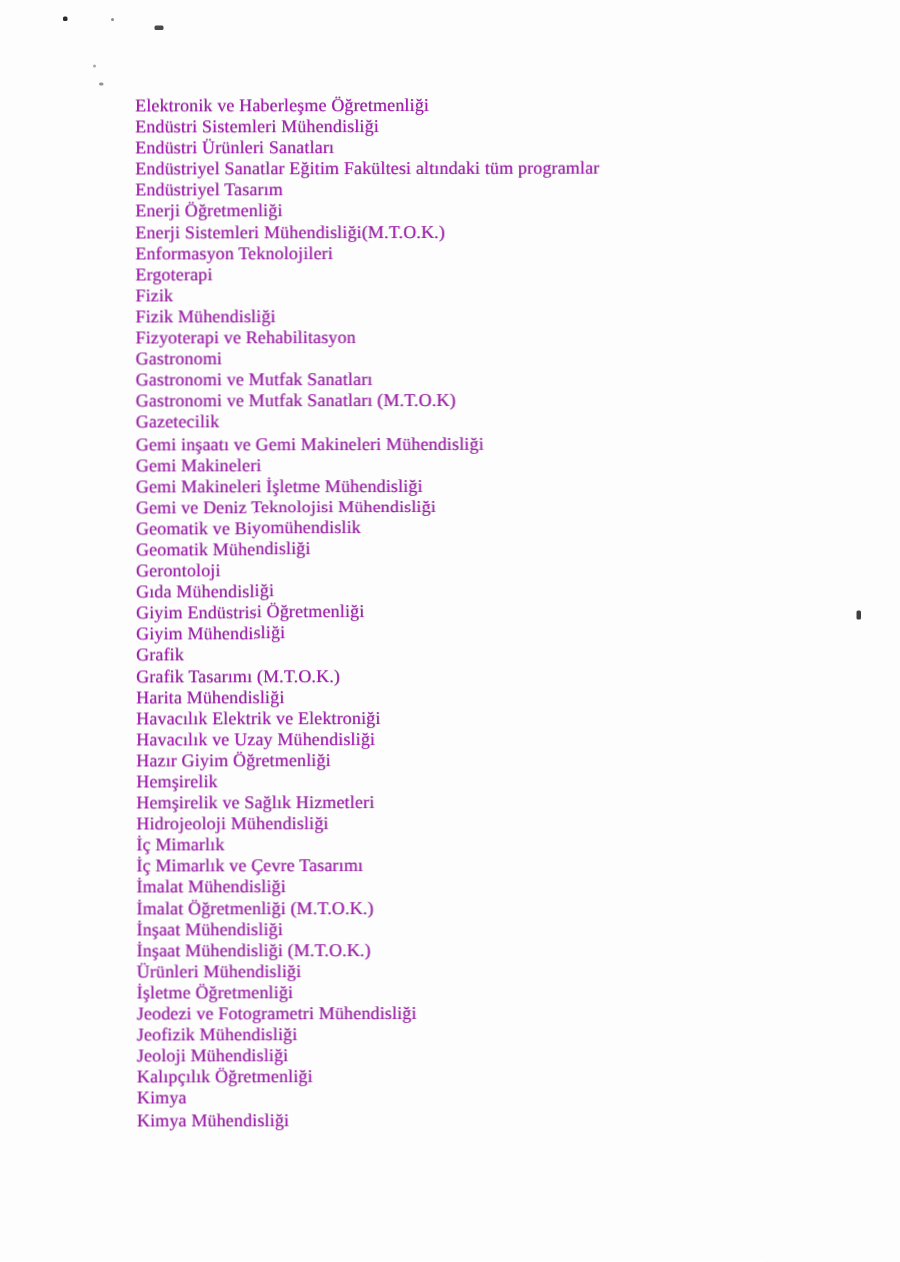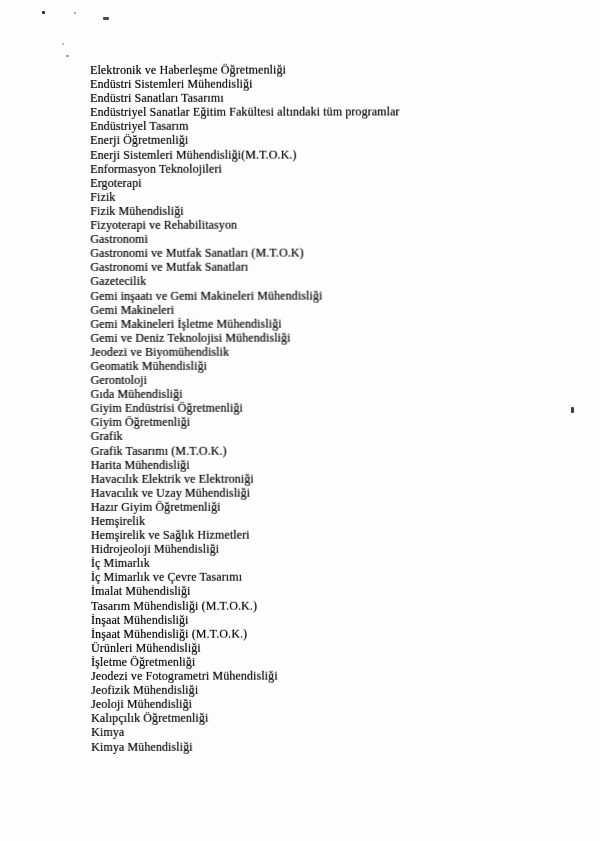--- a/index.html
+++ b/index.html
@@ -23,21 +23,21 @@
     position: absolute;
     left: 90px;
     top: 63px;
     filter: blur(0.22px) contrast(1.05);
     transform: rotate(-0.1deg);
     transform-origin: left top;
   }
   .program-item {
     font-size: 12px;
     line-height: 14.1px;
-    color: #000000;
+    color: #a21caf;
     white-space: nowrap;
     letter-spacing: 0.1px;
     text-shadow: 0.3px 0 0.45px rgba(35, 35, 35, 0.45);
   }
   
   .speck {
     position: absolute;
     background: #2a2a2a;
     border-radius: 1px;
   }
@@ -55,57 +55,57 @@
   <span class="speck s1"></span>
   <span class="speck s2"></span>
   <span class="speck s3"></span>
   <span class="speck s4"></span>
   <span class="speck s5"></span>
   <span class="speck s6"></span>
 
   <ul class="program-list">
       <li class="program-item">Elektronik ve Haberleşme Öğretmenliği</li>
       <li class="program-item">Endüstri Sistemleri Mühendisliği</li>
-      <li class="program-item">Endüstri Sanatları Tasarımı</li>
+      <li class="program-item">Endüstri Ürünleri Sanatları</li>
       <li class="program-item">Endüstriyel Sanatlar Eğitim Fakültesi altındaki tüm programlar</li>
       <li class="program-item">Endüstriyel Tasarım</li>
       <li class="program-item">Enerji Öğretmenliği</li>
       <li class="program-item">Enerji Sistemleri Mühendisliği(M.T.O.K.)</li>
       <li class="program-item">Enformasyon Teknolojileri</li>
       <li class="program-item">Ergoterapi</li>
       <li class="program-item">Fizik</li>
       <li class="program-item">Fizik Mühendisliği</li>
       <li class="program-item">Fizyoterapi ve Rehabilitasyon</li>
       <li class="program-item">Gastronomi</li>
+      <li class="program-item">Gastronomi ve Mutfak Sanatları</li>
       <li class="program-item">Gastronomi ve Mutfak Sanatları (M.T.O.K)</li>
-      <li class="program-item">Gastronomi ve Mutfak Sanatları</li>
       <li class="program-item">Gazetecilik</li>
       <li class="program-item">Gemi inşaatı ve Gemi Makineleri Mühendisliği</li>
       <li class="program-item">Gemi Makineleri</li>
       <li class="program-item">Gemi Makineleri İşletme Mühendisliği</li>
       <li class="program-item">Gemi ve Deniz Teknolojisi Mühendisliği</li>
-      <li class="program-item">Jeodezi ve Biyomühendislik</li>
+      <li class="program-item">Geomatik ve Biyomühendislik</li>
       <li class="program-item">Geomatik Mühendisliği</li>
       <li class="program-item">Gerontoloji</li>
       <li class="program-item">Gıda Mühendisliği</li>
       <li class="program-item">Giyim Endüstrisi Öğretmenliği</li>
-      <li class="program-item">Giyim Öğretmenliği</li>
+      <li class="program-item">Giyim Mühendisliği</li>
       <li class="program-item">Grafik</li>
       <li class="program-item">Grafik Tasarımı (M.T.O.K.)</li>
       <li class="program-item">Harita Mühendisliği</li>
       <li class="program-item">Havacılık Elektrik ve Elektroniği</li>
       <li class="program-item">Havacılık ve Uzay Mühendisliği</li>
       <li class="program-item">Hazır Giyim Öğretmenliği</li>
       <li class="program-item">Hemşirelik</li>
       <li class="program-item">Hemşirelik ve Sağlık Hizmetleri</li>
       <li class="program-item">Hidrojeoloji Mühendisliği</li>
       <li class="program-item">İç Mimarlık</li>
       <li class="program-item">İç Mimarlık ve Çevre Tasarımı</li>
       <li class="program-item">İmalat Mühendisliği</li>
-      <li class="program-item">Tasarım Mühendisliği (M.T.O.K.)</li>
+      <li class="program-item">İmalat Öğretmenliği (M.T.O.K.)</li>
       <li class="program-item">İnşaat Mühendisliği</li>
       <li class="program-item">İnşaat Mühendisliği (M.T.O.K.)</li>
       <li class="program-item">Ürünleri Mühendisliği</li>
       <li class="program-item">İşletme Öğretmenliği</li>
       <li class="program-item">Jeodezi ve Fotogrametri Mühendisliği</li>
       <li class="program-item">Jeofizik Mühendisliği</li>
       <li class="program-item">Jeoloji Mühendisliği</li>
       <li class="program-item">Kalıpçılık Öğretmenliği</li>
       <li class="program-item">Kimya</li>
       <li class="program-item">Kimya Mühendisliği</li>

